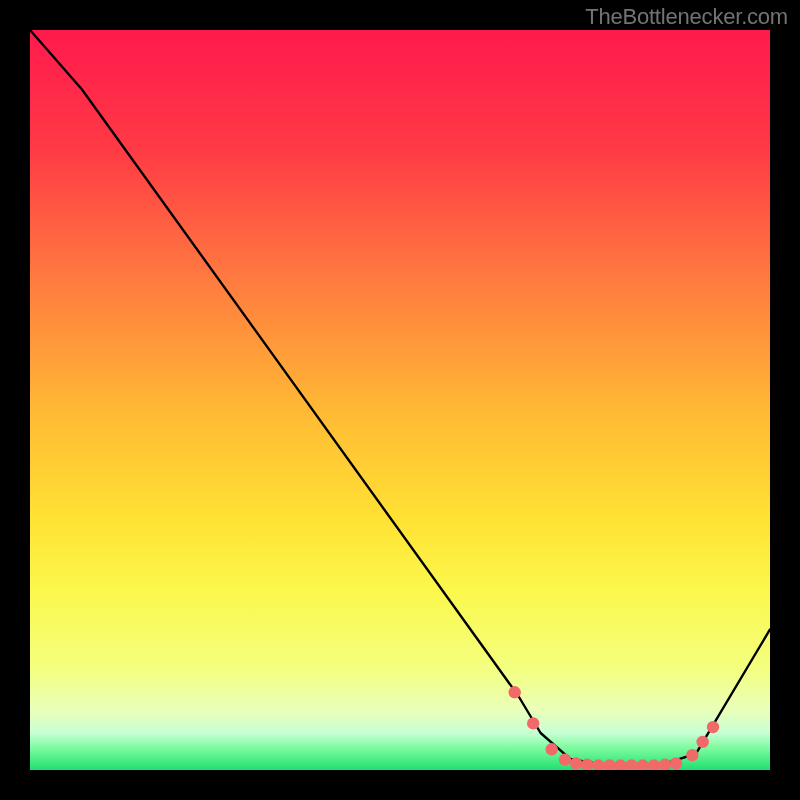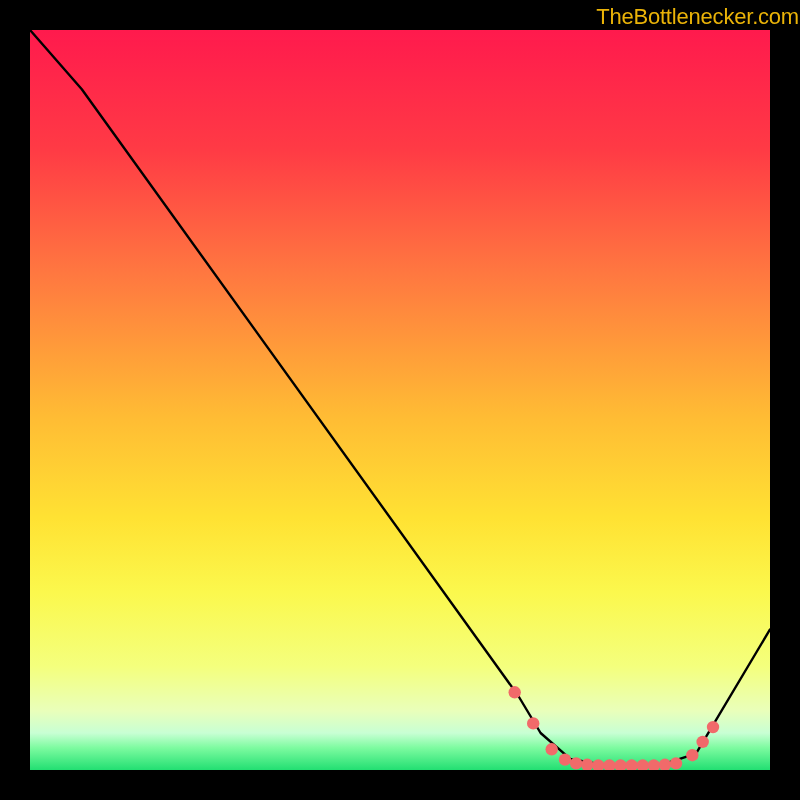--- a/index.html
+++ b/index.html
@@ -12,25 +12,25 @@
   }
   .container {
     position: relative;
     width: 800px;
     height: 800px;
     background: #000;
   }
   .watermark {
     position: absolute;
     top: 4px;
-    right: 1px;
+    right: 12px;
     font-family: Arial, Helvetica, sans-serif;
     font-size: 22px;
     font-weight: 500;
-    color: #eab308;
+    color: #737373;
     letter-spacing: -0.2px;
     z-index: 10;
   }
   .plot-area {
     position: absolute;
     left: 30px;
     top: 30px;
     width: 740px;
     height: 740px;
   }

